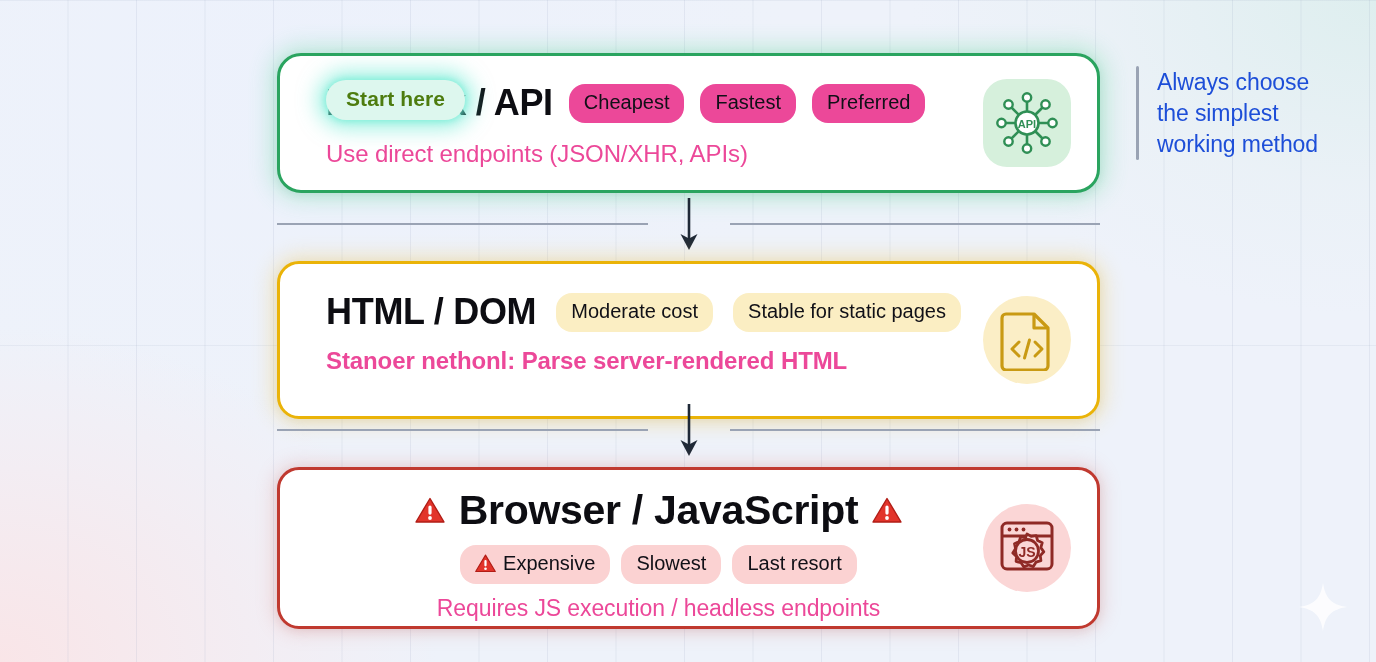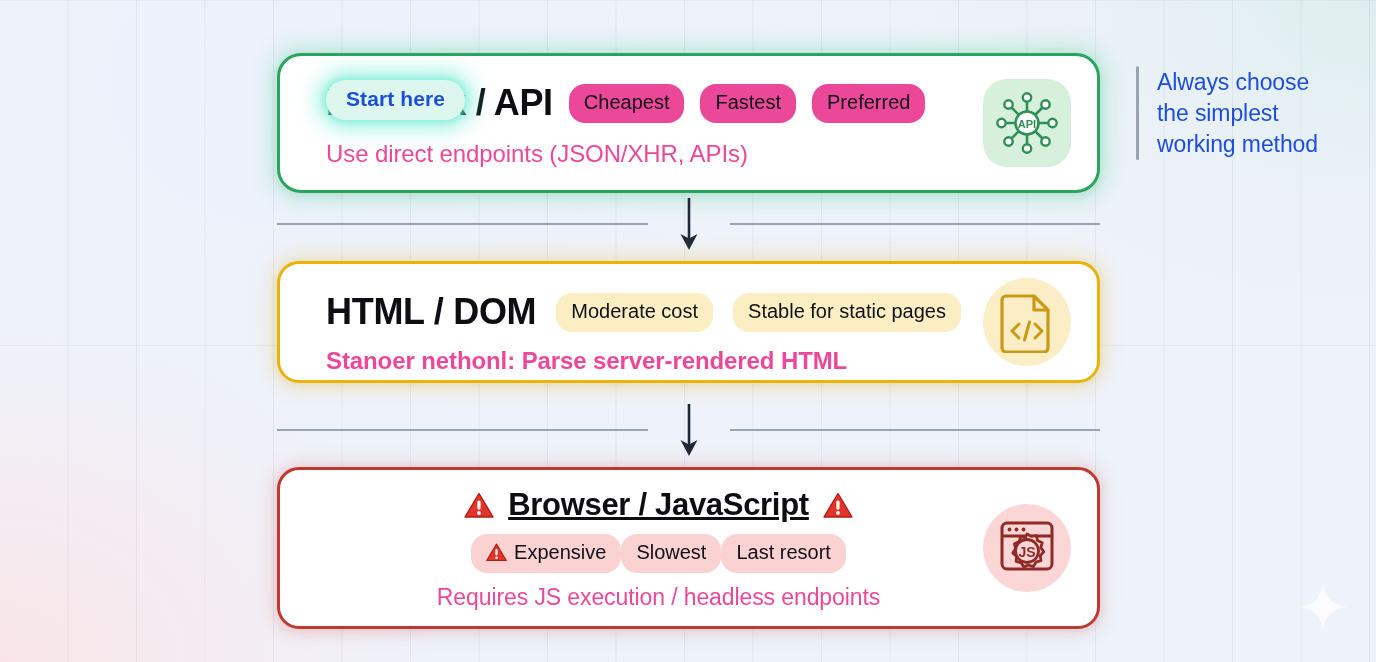--- a/index.html
+++ b/index.html
@@ -80,21 +80,21 @@
   #card-network {
     top: 53px;
     height: 140px;
     border: 3px solid #2aa45f;
     border-radius: 24px;
     box-shadow: 0 0 22px 6px rgba(74,214,144,0.30), 0 2px 10px rgba(40,90,70,0.10);
   }
   
   #card-html {
     top: 261px;
-    height: 122px;
+    height: 158px;
     border: 3px solid #eab308;
     border-radius: 22px;
     box-shadow: 0 0 20px 5px rgba(245,200,70,0.32), 0 2px 10px rgba(120,95,10,0.10);
   }
   
   #card-browser {
     top: 467px;
     height: 162px;
     border: 3px solid #c0392f;
     border-radius: 22px;
@@ -102,21 +102,21 @@
   }
 
   
   #start-here {
     position: absolute;
     left: 46px;
     top: 24px;
     padding: 7px 20px 9px 20px;
     border-radius: 20px;
     background: #ddf7ee;
-    color: #1d4ed8;
+    color: #4d7c0f;
     font-size: 21px;
     font-weight: bold;
     letter-spacing: 0.1px;
     box-shadow: 0 0 20px 9px rgba(90,232,205,0.55), 0 0 6px 2px rgba(120,240,215,0.6);
     z-index: 6;
     white-space: nowrap;
   }
 
   
   .card-inner {
@@ -174,26 +174,25 @@
     display: flex;
     flex-direction: column;
     align-items: center;
     gap: 11px;
     padding-right: 60px;
   }
   #card-browser .card-title {
     display: flex;
     align-items: center;
     gap: 14px;
-    font-size: 31px;
-    text-decoration: underline;
+    font-size: 41px;
   }
   #card-browser .badge-row {
     display: flex;
-    gap: 0;
+    gap: 11px;
   }
   #card-browser .card-sub { font-size: 23px; }
 
   .warn-tri {
     display: inline-block;
     vertical-align: -3px;
   }
 
   
   .card-icon {

